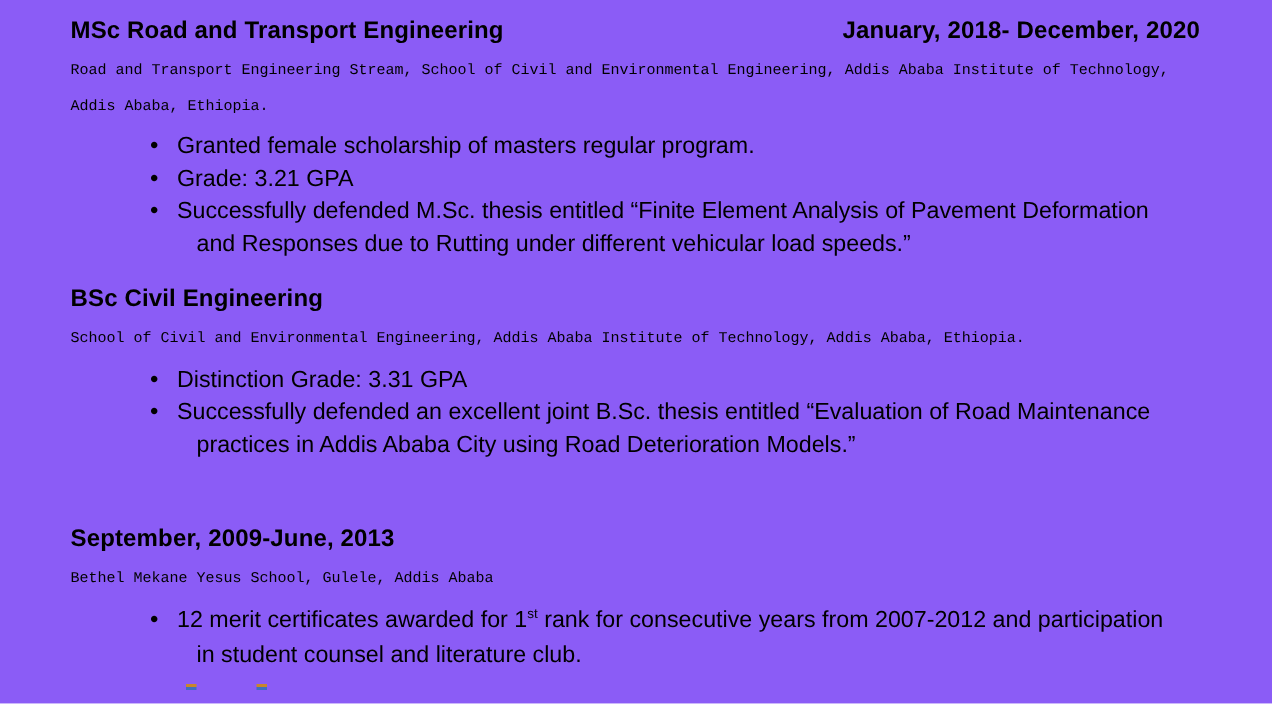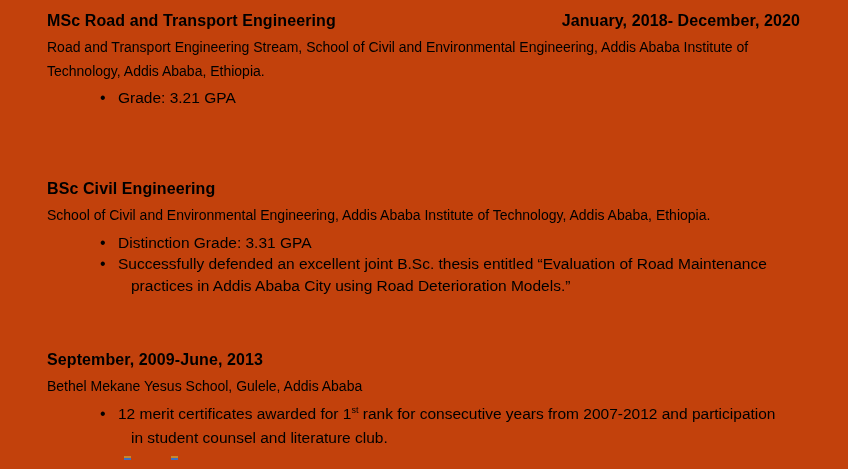--- a/index.html
+++ b/index.html
@@ -1,45 +1,46 @@
 <!DOCTYPE html>
 <html><head>
 <meta charset="utf-8">
 <style>
   * { margin:0; padding:0; box-sizing:border-box; }
   html,body { background:#ffffff; }
   .page {
     position:relative;
     width:848px;
     height:469px;
-    background:#c2410c;
+    background:#8b5cf6;
     overflow:hidden;
     font-family:"Liberation Sans","DejaVu Sans",sans-serif;
     color:#000000;
   }
   .section { position:absolute; left:47px; width:753px; }
   #sec-msc { top:12px; }
-  #sec-bsc { top:180px; }
+  #sec-bsc { top:191px; }
   #sec-hs  { top:351px; }
   .sec-head {
     display:flex;
     justify-content:space-between;
     align-items:baseline;
     font-weight:bold;
     font-size:16px;
     line-height:18px;
     letter-spacing:0.1px;
   }
   .sec-title { white-space:nowrap; }
   .sec-dates { white-space:nowrap; text-align:left; }
   .subtitle {
     margin-top:6px;
     width:744px;
-    font-size:14px;
+    font-size:10px;
     line-height:23.5px;
+    font-family:Liberation Mono, monospace;
   }
   ul.bullets {
     margin:4px 0 0 0;
     padding:0;
     list-style:none;
     font-size:15.5px;
     line-height:21.7px;
     width:740px;
   }
   ul.bullets li {
@@ -76,21 +77,23 @@
 
 <div class="page">
 
   <div class="section" id="sec-msc">
     <div class="sec-head">
       <span class="sec-title">MSc Road and Transport Engineering</span>
       <span class="sec-dates">January, 2018- December, 2020</span>
     </div>
     <div class="subtitle">Road and Transport Engineering Stream, School of Civil and Environmental Engineering, Addis Ababa Institute of Technology, Addis Ababa, Ethiopia.</div>
     <ul class="bullets">
+      <li>Granted female scholarship of masters regular program.</li>
       <li>Grade: 3.21 GPA</li>
+      <li>Successfully defended M.Sc. thesis entitled “Finite Element Analysis of Pavement Deformation and Responses due to Rutting under different vehicular load speeds.”</li>
     </ul>
   </div>
 
   <div class="section" id="sec-bsc">
     <div class="sec-head">
       <span class="sec-title">BSc Civil Engineering</span>
     </div>
     <div class="subtitle">School of Civil and Environmental Engineering, Addis Ababa Institute of Technology, Addis Ababa, Ethiopia.</div>
     <ul class="bullets">
       <li>Distinction Grade: 3.31 GPA</li>

